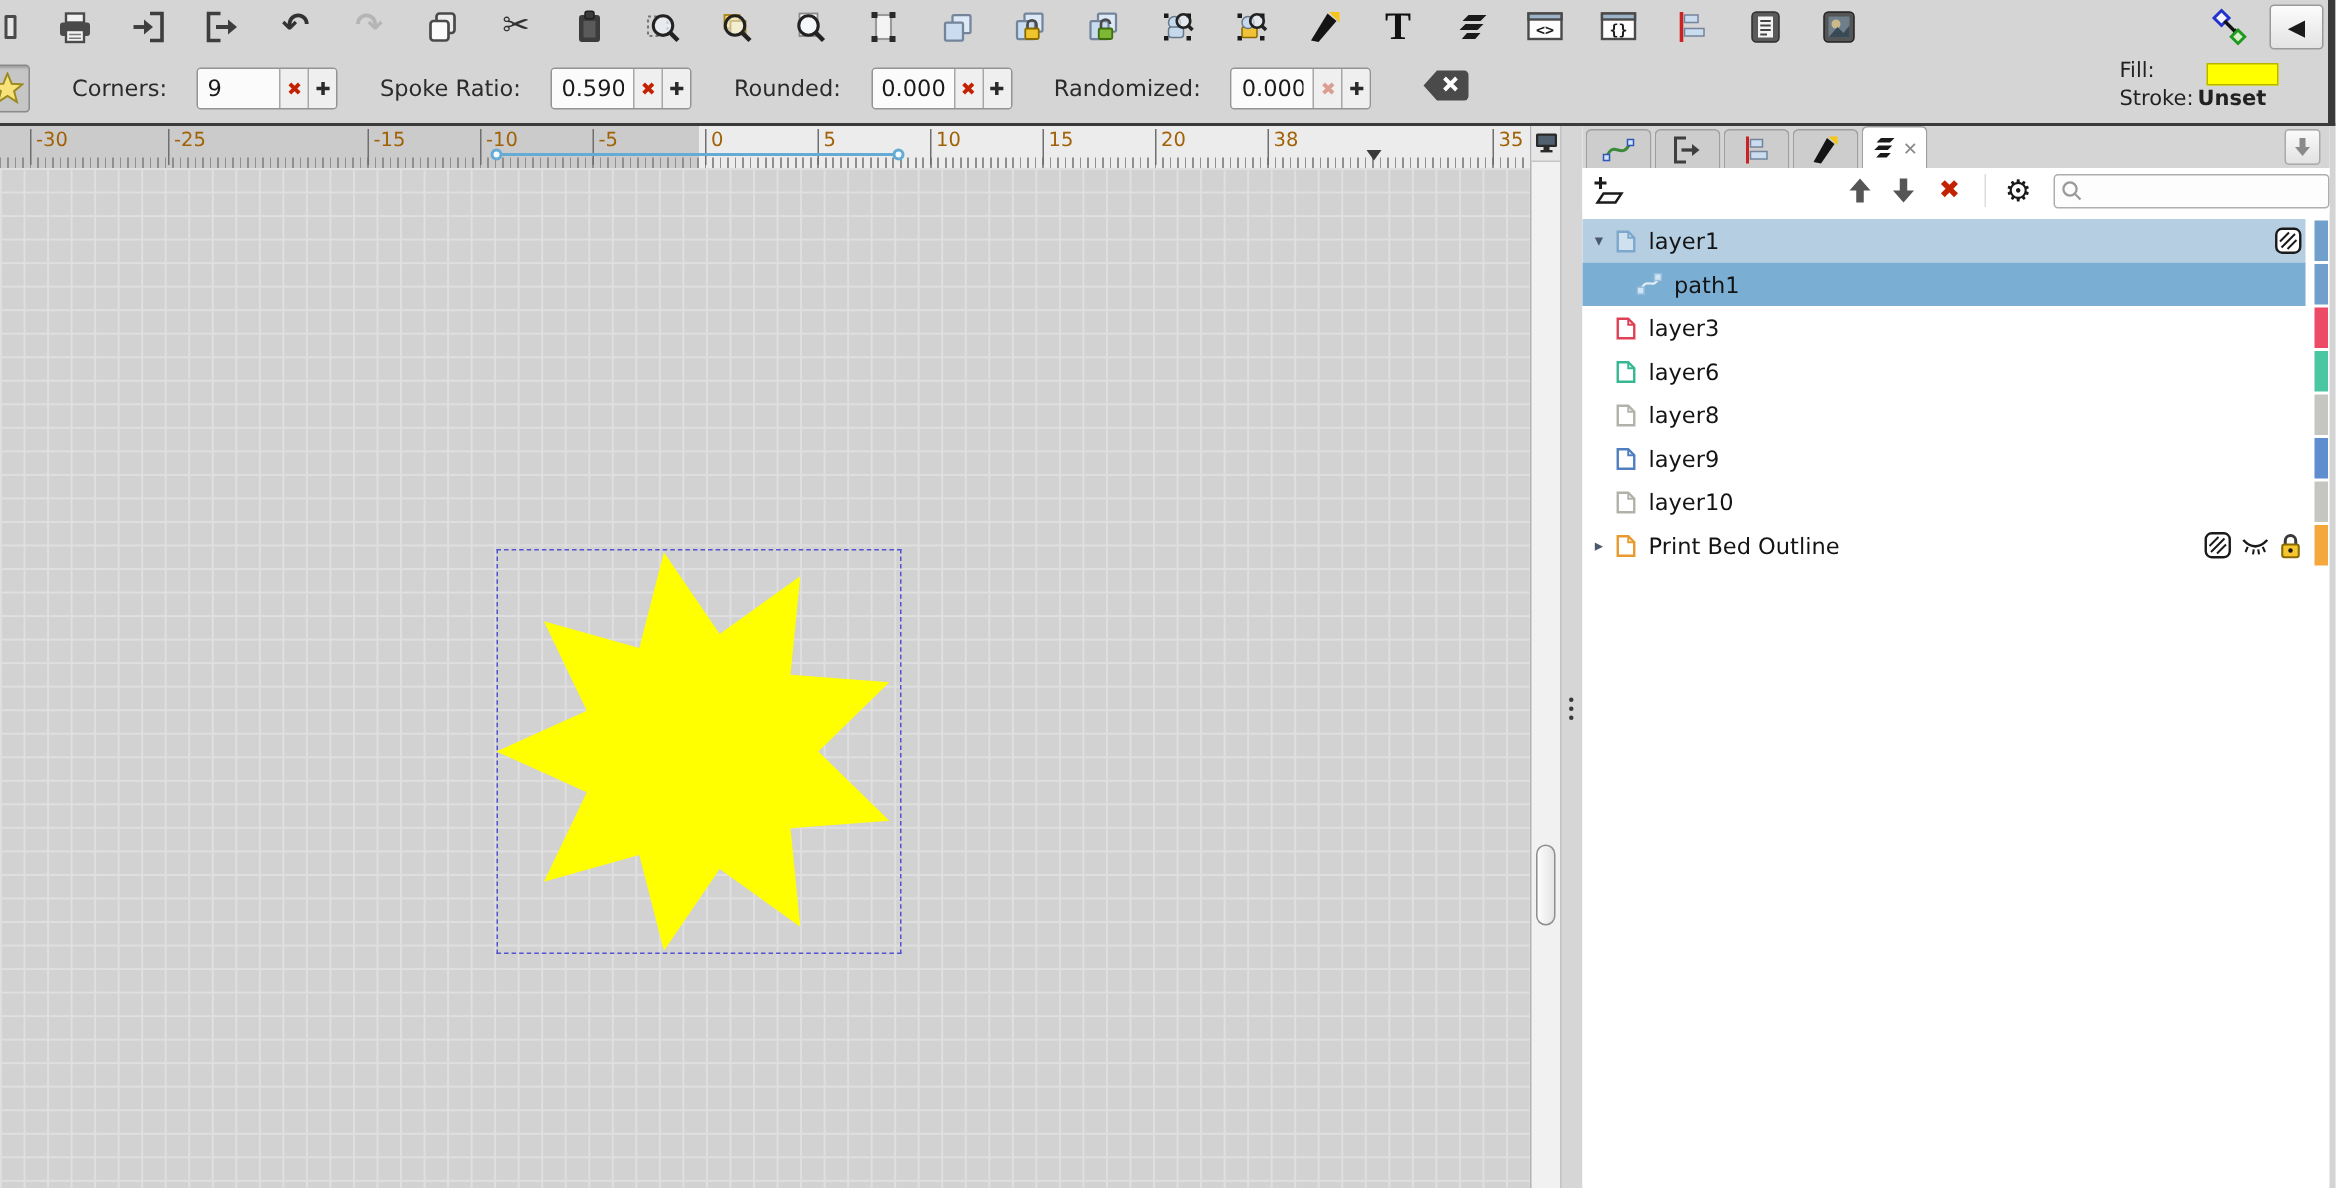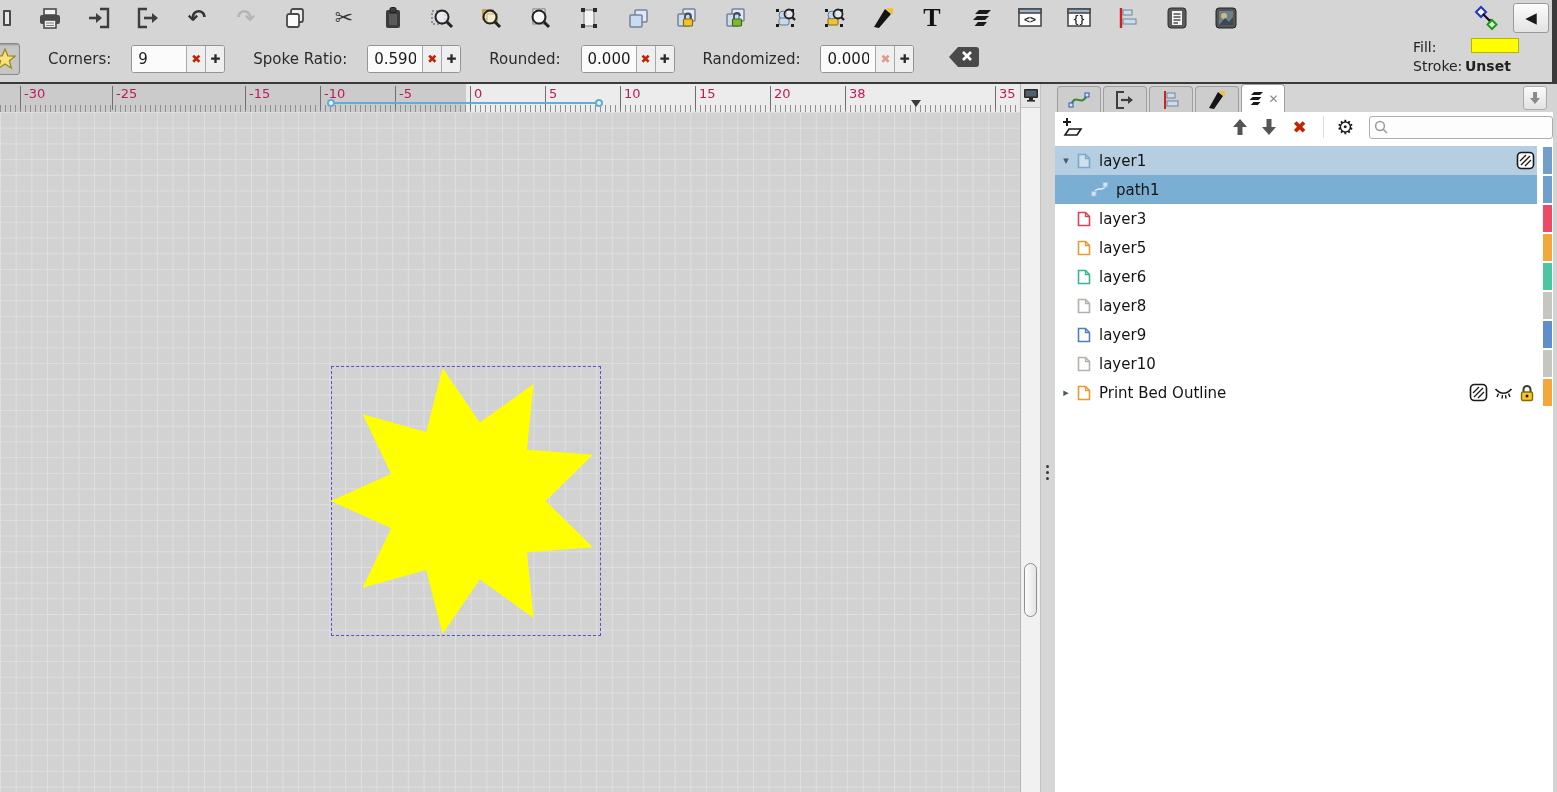--- a/index.html
+++ b/index.html
@@ -23,33 +23,33 @@
   .opt-label { font-size:15px; color:#2b2b2b; margin-left:8px; }
   .spinbox { display:flex; align-items:stretch; height:28px; border:1px solid #949494; border-radius:3px; background:#fbfbfb; overflow:hidden; }
   .spin-value { width:54px; padding:4px 6px; font-size:15px; background:#fbfbfb; border:none; outline:none; font-family:inherit; color:#1a1a1a; }
   .spin-btn { width:19px; display:flex; align-items:center; justify-content:center; border-left:1px solid #a8a8a8; background:#efefef; font-size:12px; font-weight:bold; }
   .spin-x { color:#c32200; }
   .spin-x.faded { color:#dc9c90; }
   .spin-plus { color:#2a2a2a; }
   #star-tool-btn { width:30px; height:32px; margin-left:-10px; background:#c6c6c6; border:1px solid #8a8a8a; border-radius:3px; display:flex; align-items:center; justify-content:center; box-shadow:inset 1px 1px 2px rgba(0,0,0,.25); }
   #reset-btn { margin-left:14px; background:none; border:none; }
   #fill-stroke { position:absolute; left:1413px; top:2px; font-size:14px; color:#222; line-height:19px; }
-  #fill-stroke .frow { display:flex; align-items:flex-start; }
+  #fill-stroke .frow { display:flex; align-items:flex-end; }
   #fill-stroke .flabel { width:52px; }
   #fill-swatch { width:48px; height:15px; margin-left:6px; border:1px solid #b5b500; }
   #stroke-value { font-weight:bold; }
 
   
   #workspace { position:absolute; left:0; top:84px; width:1020px; height:708px; }
   #ruler { position:absolute; left:0; top:0; width:100%; height:28px; background:#ececec; overflow:hidden; }
   #ruler-dark { position:absolute; left:0; top:0; width:466px; height:100%; background:#cbcbcb; }
   #ruler-ticks { position:absolute; left:0; top:0; right:0; bottom:0;
     background-image:repeating-linear-gradient(to right,#8f8f8f 0 1px,transparent 1px 5px);
     background-repeat:no-repeat; background-size:100% 7px; background-position:0 21px; }
-  .ruler-label { position:absolute; top:2px; height:24px; border-left:1px solid #6f6f6f; padding-left:3px; font-size:13px; color:#be185d; }
+  .ruler-label { position:absolute; top:2px; height:24px; border-left:1px solid #6f6f6f; padding-left:3px; font-size:13px; color:#a16207; }
   #mouse-marker { position:absolute; left:911px; top:16px; width:0; height:0; border-left:5px solid transparent; border-right:5px solid transparent; border-top:7px solid #3a3a3a; }
   #guide-line { position:absolute; top:18px; left:331px; width:267px; height:2px; background:#66abd4; }
   .guide-dot { position:absolute; top:-3px; width:8px; height:8px; border:2px solid #66abd4; border-radius:50%; background:#f4fbff; }
   #canvas { position:absolute; left:0; top:28px; width:1020px; height:680px; background:#d2d2d2;
     background-image:linear-gradient(to right,#dfdfdf 1px,transparent 1px),linear-gradient(to bottom,#dfdfdf 1px,transparent 1px);
     background-size:15.7px 15.7px; }
   #star-svg { position:absolute; left:0; top:0; }
   #selection-box { position:absolute; border:1px dashed #5353cf; }
 
   
@@ -522,34 +522,20 @@
           <span class="row-name">layer3</span>
         </div>
         <span class="row-gap"></span>
         <span class="row-strip" style="background: rgb(237, 74, 102);"></span>
       </div>
       <div class="row">
         <div class="row-content">
           <span class="expander"></span>
           <span class="row-icon">
             <svg width="14" height="16" viewBox="0 0 14 16">
-              <path d="M1.5 1.5 h7 l4 4 v9 h-11 z" fill="#ffffff" stroke="#e89a2e" stroke-width="1.6"></path>
-              <path d="M8.5 1.5 v4 h4" fill="none" stroke="#e89a2e" stroke-width="1.3"></path>
-            </svg>
-          </span>
-          <span class="row-name">layer5</span>
-        </div>
-        <span class="row-gap"></span>
-        <span class="row-strip" style="background: rgb(244, 167, 58);"></span>
-      </div>
-      <div class="row">
-        <div class="row-content">
-          <span class="expander"></span>
-          <span class="row-icon">
-            <svg width="14" height="16" viewBox="0 0 14 16">
               <path d="M1.5 1.5 h7 l4 4 v9 h-11 z" fill="#ffffff" stroke="#35b892" stroke-width="1.6"></path>
               <path d="M8.5 1.5 v4 h4" fill="none" stroke="#35b892" stroke-width="1.3"></path>
             </svg>
           </span>
           <span class="row-name">layer6</span>
         </div>
         <span class="row-gap"></span>
         <span class="row-strip" style="background: rgb(74, 199, 162);"></span>
       </div>
       <div class="row">

